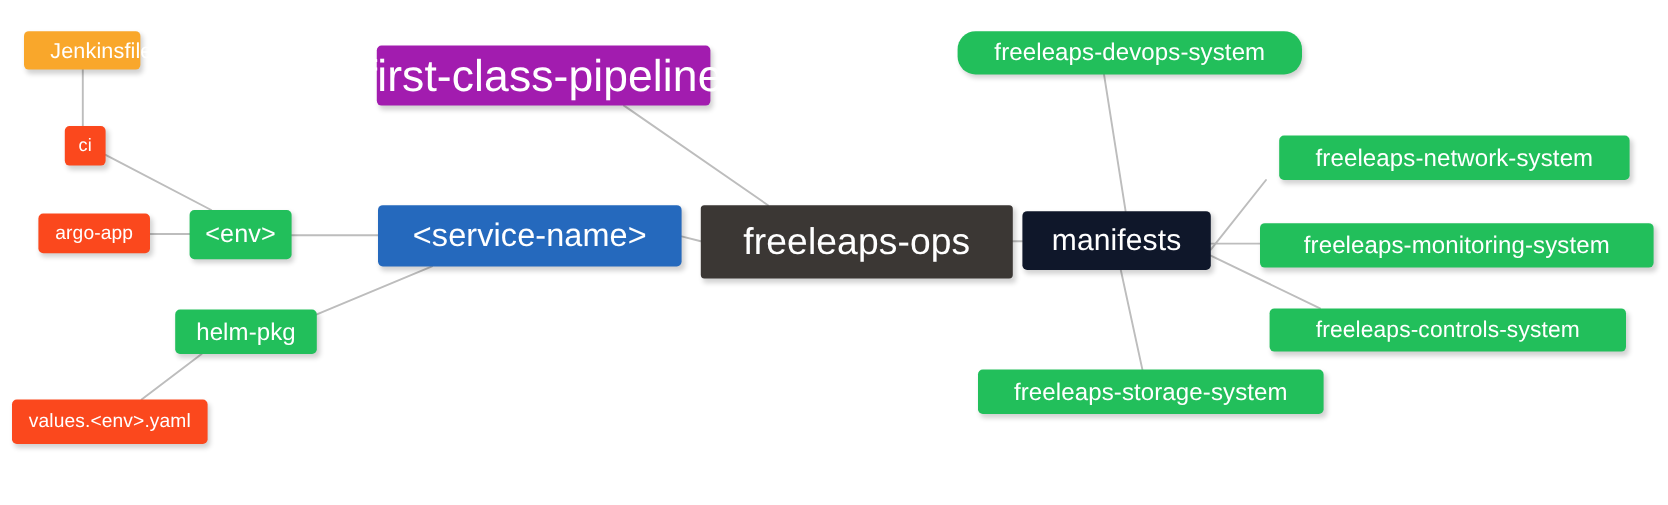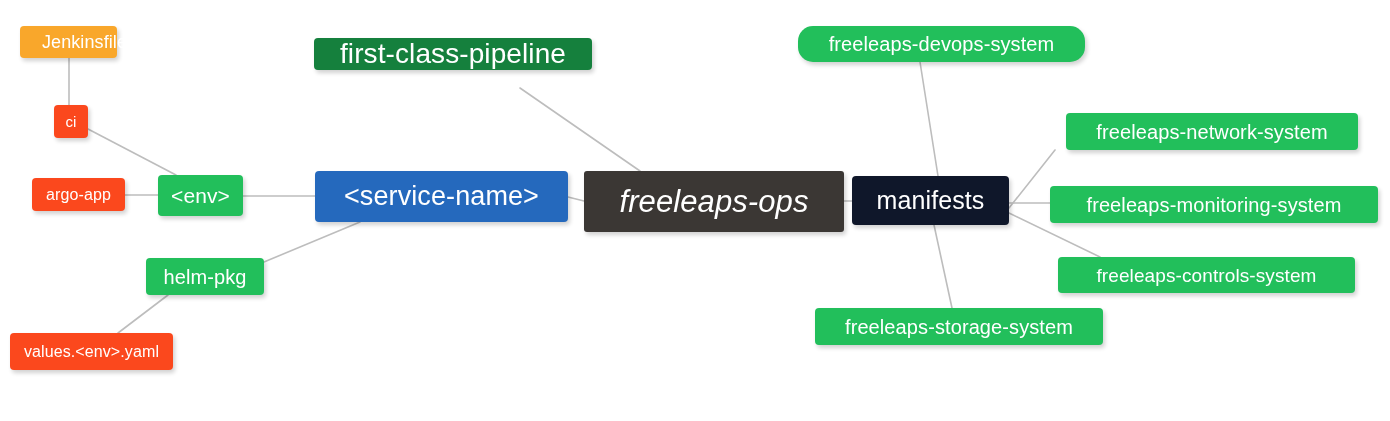--- a/index.html
+++ b/index.html
@@ -37,21 +37,20 @@
     color: #ffffff;
     white-space: nowrap;
     line-height: 1;
     letter-spacing: 0.1px;
     box-shadow: 2px 3px 4px rgba(0,0,0,0.18);
     user-select: none;
     cursor: pointer;
   }
   .node.root {
     border-radius: 3px;
-    font-style: italic;
   }
   .node-label {
     display: block;
     padding: 0 2px;
   }
 </style>
 </head>
 <body>
 
 <div id="mindmap">
@@ -70,21 +69,21 @@
       <line x1="1009" y1="203" x2="1050" y2="203" stroke="#bdbdbd" stroke-width="1.6" stroke-linecap="round"></line>
       <line x1="1009" y1="213" x2="1100" y2="257" stroke="#bdbdbd" stroke-width="1.6" stroke-linecap="round"></line>
       <line x1="934" y1="225" x2="952" y2="308" stroke="#bdbdbd" stroke-width="1.6" stroke-linecap="round"></line>
     </svg>
 <div class="node root" style="left: 584px; top: 171px; width: 260px; height: 61px; background: rgb(59, 55, 52); font-size: 31px;">
       <span class="node-label">freeleaps-ops</span>
     </div>
     <div class="node" style="left: 315px; top: 171px; width: 253px; height: 51px; background: rgb(37, 105, 189); font-size: 27px;">
       <span class="node-label">&lt;service-name&gt;</span>
     </div>
-    <div class="node" style="left: 314px; top: 38px; width: 278px; height: 32px; background: #15803d; font-size: 28px;">
+    <div class="node" style="left: 314px; top: 38px; width: 278px; height: 50px; background: #a21caf; font-size: 37px;">
       <span class="node-label">first-class-pipeline</span>
     </div>
     <div class="node" style="left: 852px; top: 176px; width: 157px; height: 49px; background: #0f172a; font-size: 25px;">
       <span class="node-label">manifests</span>
     </div>
     <div class="node" style="left: 158px; top: 175px; width: 85px; height: 41px; background: rgb(34, 191, 91); font-size: 21px;">
       <span class="node-label">&lt;env&gt;</span>
     </div>
     <div class="node" style="left: 146px; top: 258px; width: 118px; height: 37px; background: rgb(34, 191, 91); font-size: 20px;">
       <span class="node-label">helm-pkg</span>

